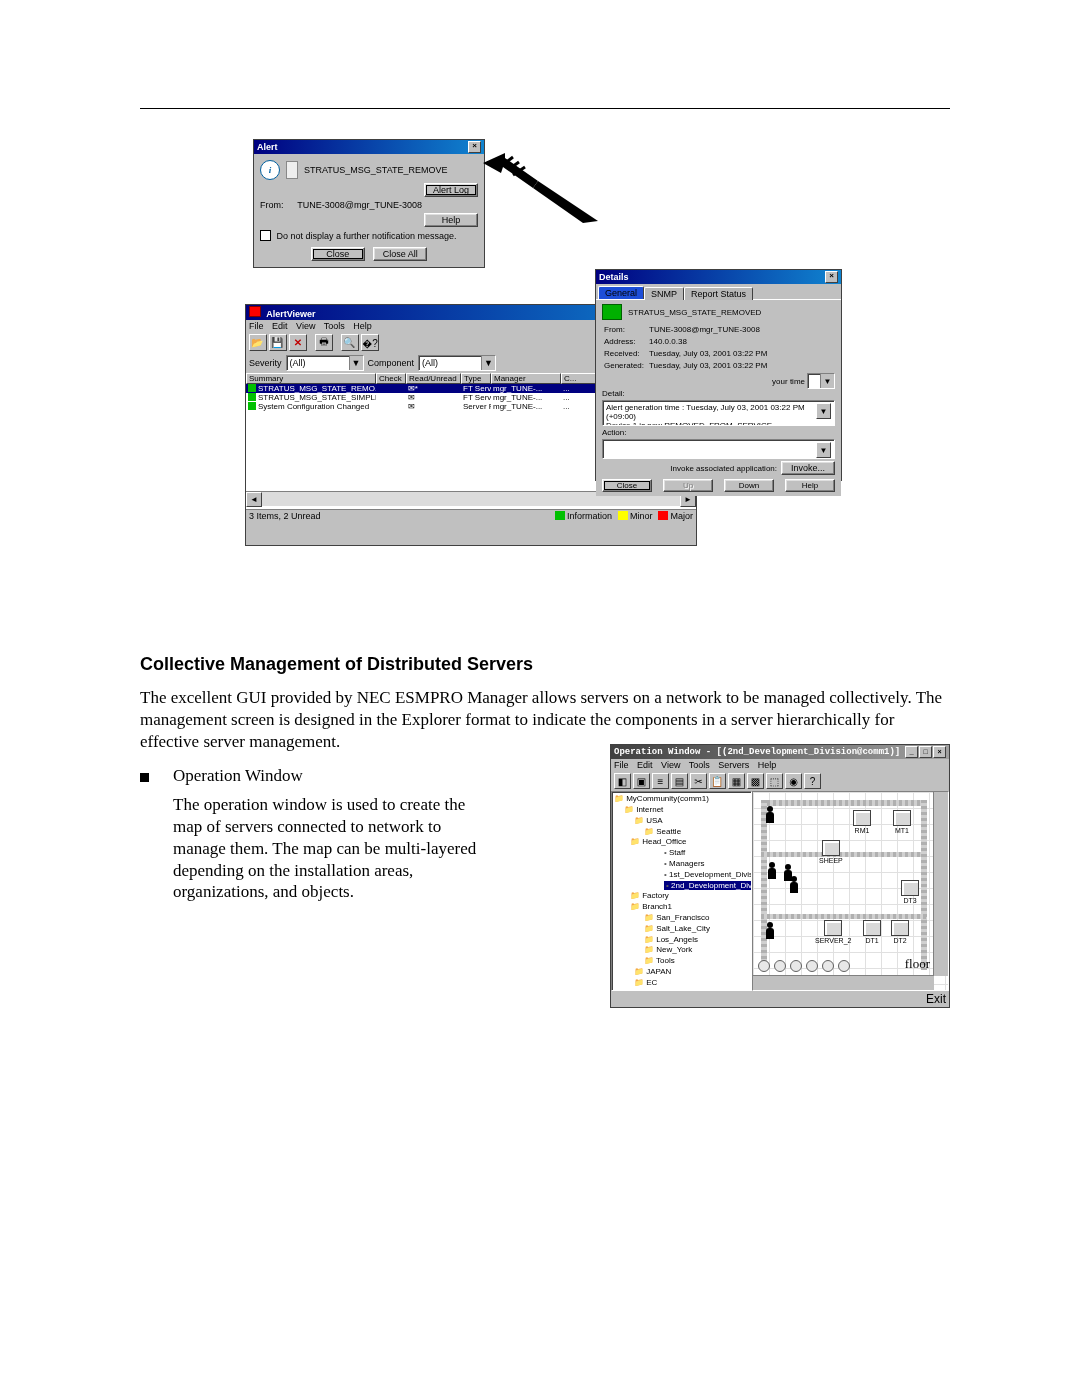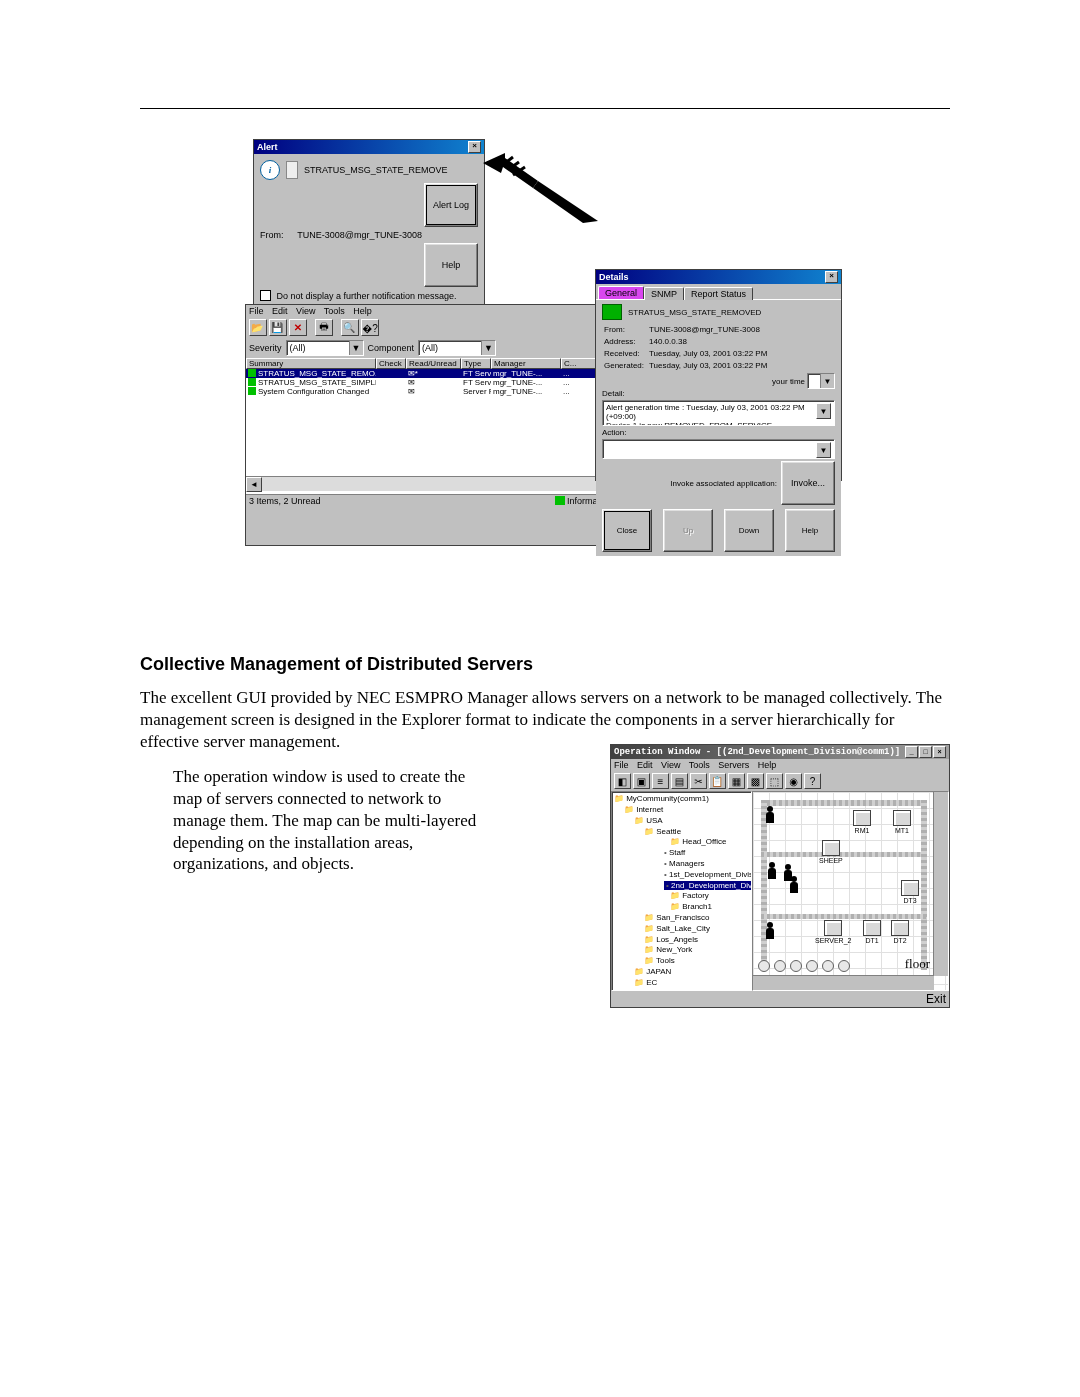--- a/index.html
+++ b/index.html
@@ -64,21 +64,21 @@
     display:flex; align-items:center; justify-content:center;
     color:#0060a0; font-weight:bold; background:#fff;
     font-family: Georgia, serif; font-style: italic;
   }
   .btn {
     background:#c0c0c0;
     border:1px solid #fff;
     border-right-color:#404040;
     border-bottom-color:#404040;
     box-shadow: inset -1px -1px 0 #808080, inset 1px 1px 0 #dfdfdf;
-    padding:16px 6px;
+    padding:1px 6px;
     font-size:9px;
     text-align:center;
     min-width:40px;
     display:inline-block;
   }
   .btn.framed { outline:1px solid #000; outline-offset:-3px; }
   .checkbox-box { width:9px; height:9px; border:1px solid #000; display:inline-block; background:#fff; vertical-align:-2px; margin-right:3px;}
   .field-label { display:inline-block; width:35px; }
   .alert-text { margin:3px 0; }
   .alert-buttons-right { text-align:right; margin-top:3px; }
@@ -138,21 +138,21 @@
   .legend-chip { display:inline-block; width:10px; height:9px; vertical-align:-1px; margin:0 2px 0 6px;}
   .scroll-h { position:absolute; left:0; right:0; bottom:16px; height:14px; background:#c0c0c0; border-top:1px solid #808080; display:flex;}
   .scroll-h .arrowbtn { width:14px; height:13px; border:1px solid #fff; border-right-color:#404040; border-bottom-color:#404040; font-size:8px; display:flex; align-items:center; justify-content:center;}
   .scroll-h .track { flex:1; background:#dcdcdc; }
 
   
   .details { left:350px; top:130px; width:245px; height:210px; }
   .tabs { display:flex; background:#c0c0c0; padding:2px 2px 0 2px; gap:0;}
   .tab {
     border:1px solid #fff; border-right-color:#404040; border-bottom:none;
-    background:#d946ef; padding:1px 6px; font-size:9px; border-radius:2px 2px 0 0;
+    background:#1d4ed8; padding:1px 6px; font-size:9px; border-radius:2px 2px 0 0;
   }
   .tab:not(.active){ background:#b8b8b8; position:relative; top:1px;}
   .details-body { background:#c0c0c0; padding:4px 6px; font-size:8px; border-top:1px solid #fff; }
   .details-body table td { font-size:8px; padding:0 3px 1px 0;}
   .details-msgicon { width:18px; height:14px; border:1px solid #006000; background:#00b000; display:inline-block; vertical-align:middle;}
   .framed-area {
     background:#fff; border:1px solid #808080; border-right-color:#fff; border-bottom-color:#fff;
     box-shadow: inset 1px 1px 0 #404040;
     padding:2px 3px; margin:2px 0; font-size:8px; height:20px; overflow:hidden;
   }
@@ -210,21 +210,21 @@
     width:135px; background:#fff;
     border:1px solid #808080; border-right-color:#fff; border-bottom-color:#fff;
     box-shadow: inset 1px 1px 0 #404040;
     overflow:hidden; padding:2px; font-size:8px; line-height:1.35;
   }
   .tree .tnode .lbl::before { content:"📁 "; font-size:8px;}
   .tree .leaf .lbl::before { content:"• "; color:#606060;}
   .tree .tnode, .tree .leaf { white-space:nowrap; }
   .tree .sel { background:#000080; color:#fff; padding:0 2px;}
   .indent1 { padding-left:10px;} .indent2{padding-left:20px;} .indent3{padding-left:30px;}
-  .indent4{padding-left:56px;} .indent5{padding-left:50px;}
+  .indent4{padding-left:16px;} .indent5{padding-left:50px;}
   .map {
     flex:1; position:relative;
     background:#fff;
     border:1px solid #808080; border-right-color:#fff; border-bottom-color:#fff;
     box-shadow: inset 1px 1px 0 #404040;
     overflow:hidden;
   }
   .map-inner {
     position:absolute; inset:0;
     filter: grayscale(100%);
@@ -307,20 +307,26 @@
           <polygon points="0,10 22,0 22,5 55,28 50,35 20,14 18,20"></polygon>
           <polygon points="55,28 115,68 100,70 50,35"></polygon>
           <line x1="22" y1="10" x2="30" y2="4" stroke="#000" stroke-width="3"></line>
           <line x1="26" y1="16" x2="36" y2="9" stroke="#000" stroke-width="3"></line>
           <line x1="30" y1="22" x2="42" y2="14" stroke="#000" stroke-width="3"></line>
         </g>
       </svg>
     </div>
 
     <div class="win alertviewer">
+      <div class="titlebar">
+        <span>
+          <span style="display:inline-block;width:10px;height:9px;background:#ff0000;margin-right:3px;border:1px solid #800000;"></span>
+          <span>AlertViewer</span>
+        </span>
+      </div>
       <div class="menubar">
         <span>File</span>
         <span>Edit</span>
         <span>View</span>
         <span>Tools</span>
         <span>Help</span>
       </div>
       <div class="toolbar">
         <span class="tool-btn">📂</span>
         <span class="tool-btn">💾</span>
@@ -578,17 +584,21 @@
               <div class="floor-tag">floor</div>
             </div>
             <div class="map-scroll-v"></div>
             <div class="map-scroll-h"></div>
           </div>
         </div>
         <div class="opwin-footer">Exit</div>
       </div>
     </div>
 
+    <div class="bullet-row">
+      <span class="bullet-box"></span>
+      <span class="bullet-text">Operation Window</span>
+    </div>
     <p class="sub-para">The operation window is used to create the map of servers connected to network to manage them. The map can be multi-layered depending on the installation areas, organizations, and objects.</p>
 
   </div>
 
 </div>
 
 </body></html>

